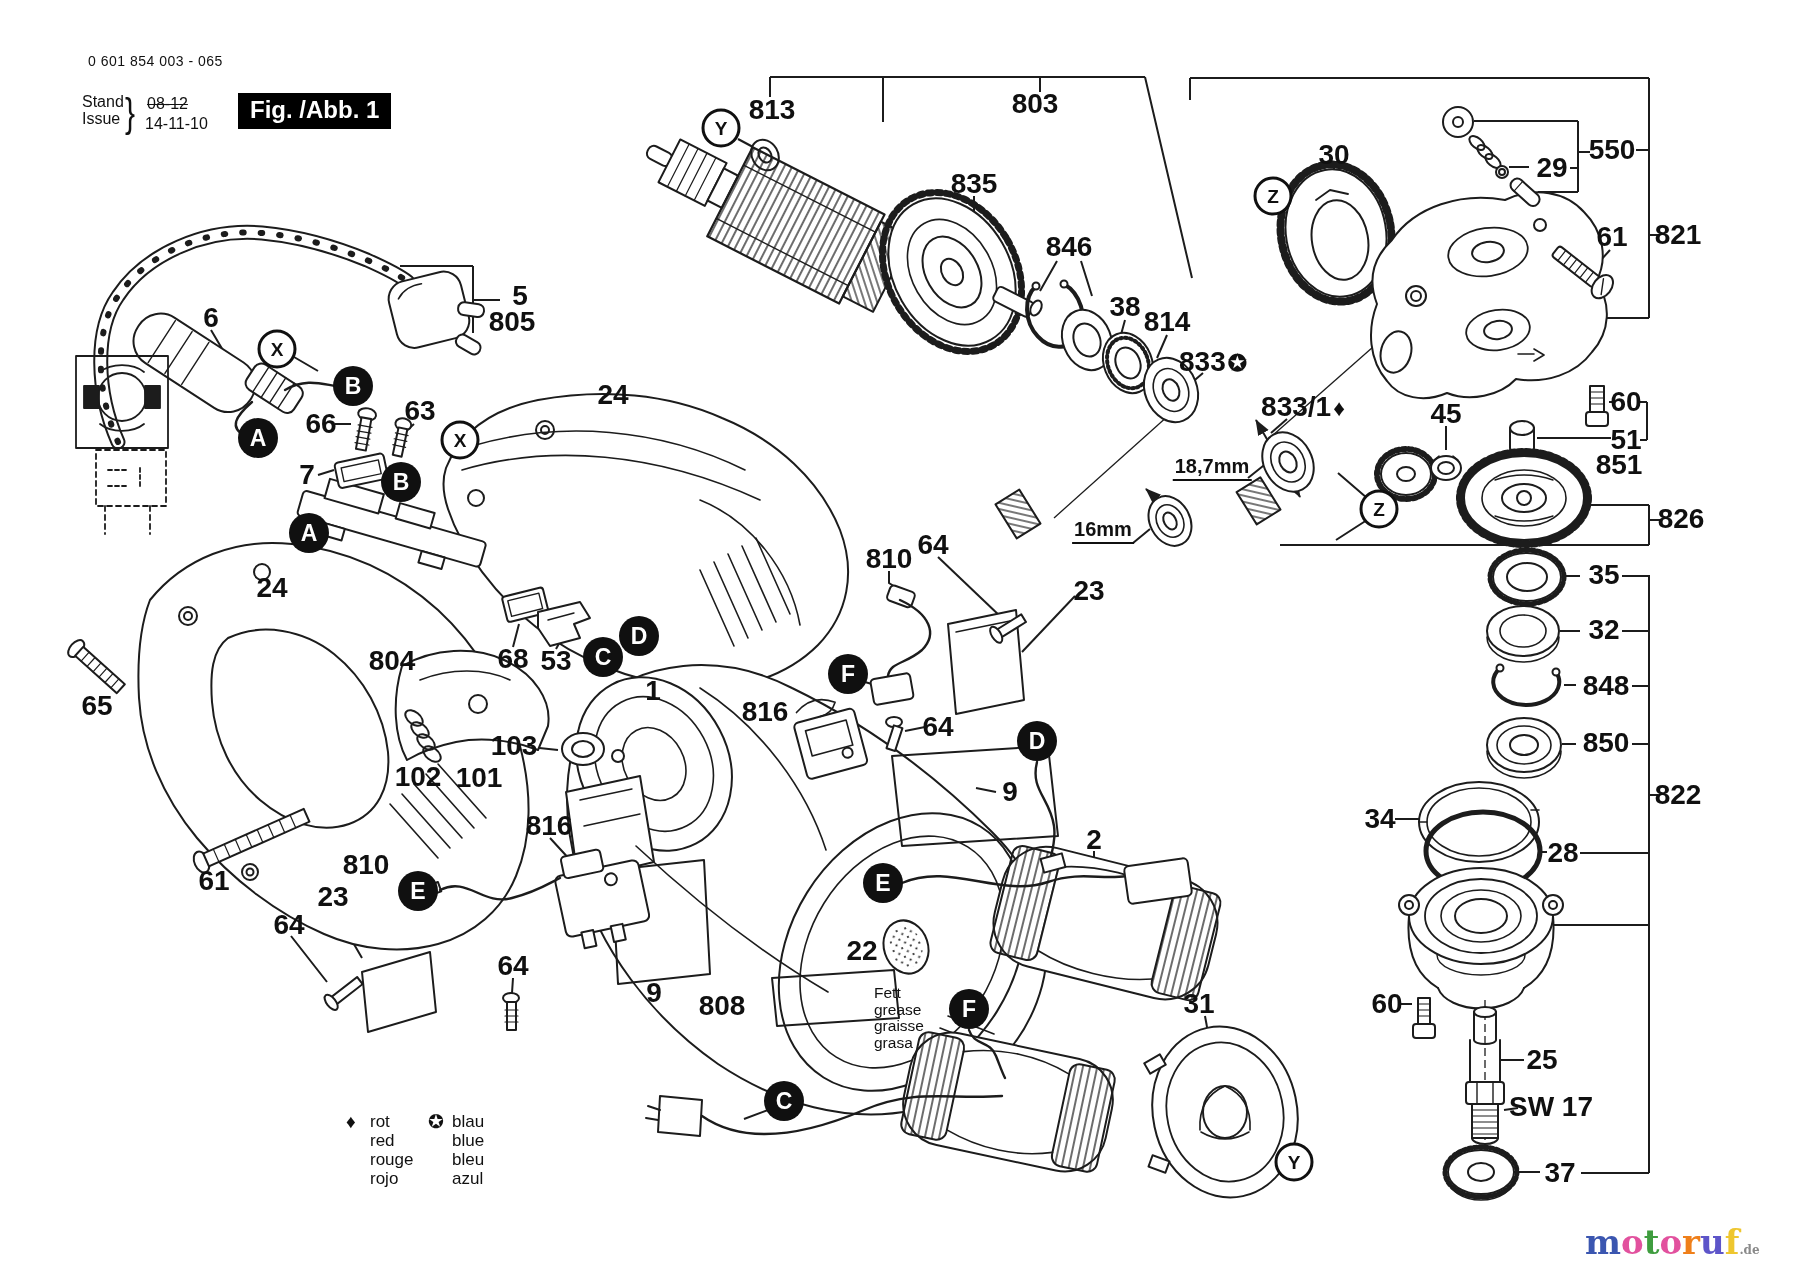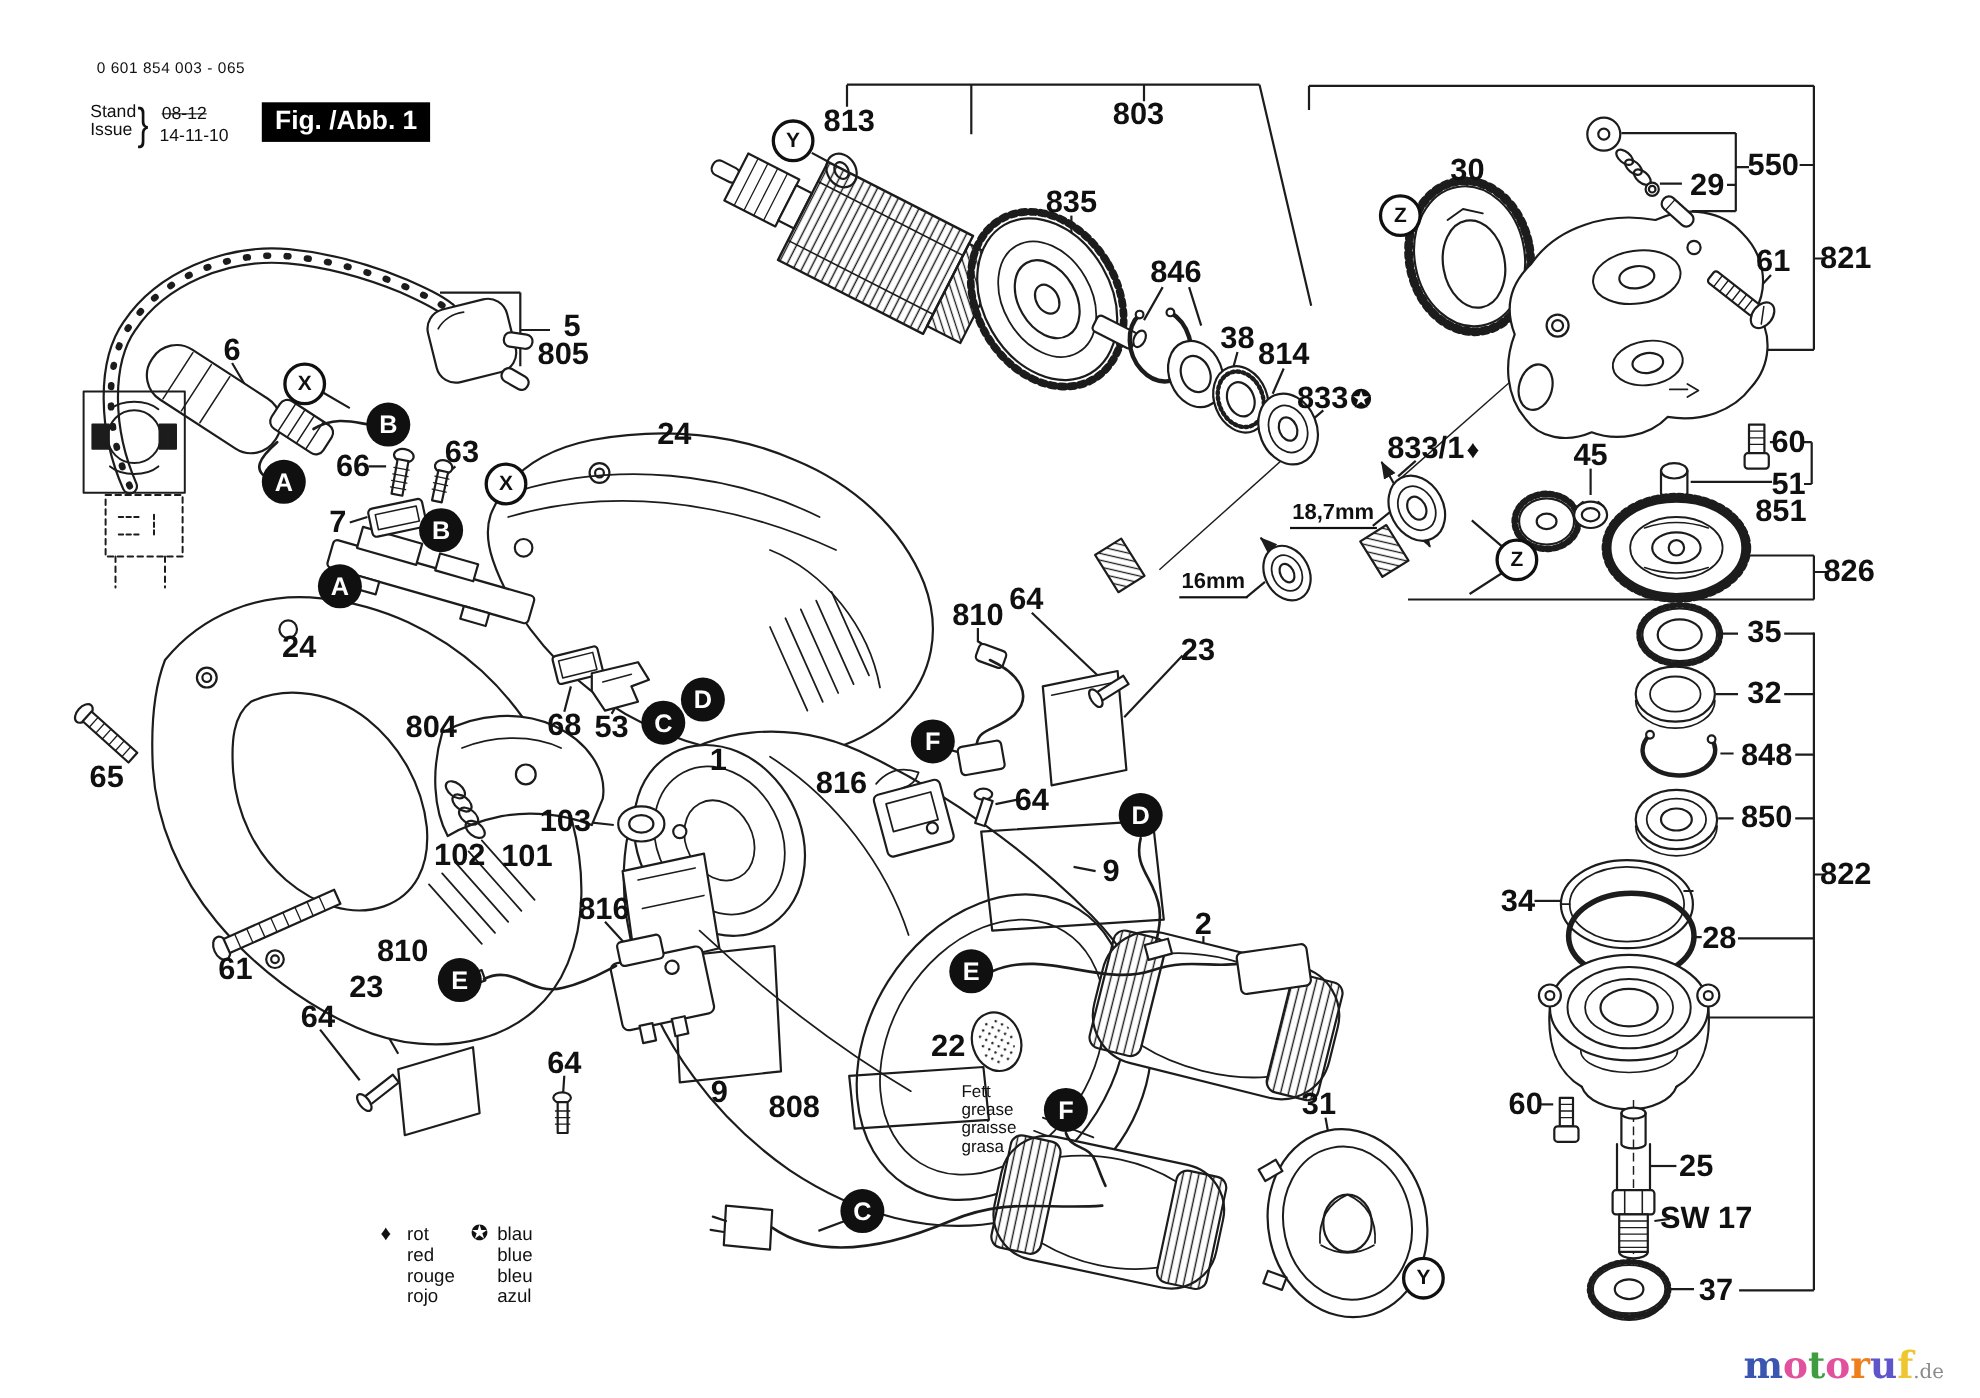--- a/index.html
+++ b/index.html
@@ -23,21 +23,21 @@
   .dnew{position:absolute;left:145px;top:115px;font-size:16px;}
   .figbox{position:absolute;left:238px;top:93px;background:#000;color:#fff;font-weight:bold;
           font-size:24px;padding:3px 12px 5px 12px;}
   .grease{position:absolute;left:874px;top:985px;font-size:15.5px;line-height:16.5px;}
   .legend{position:absolute;left:87px;top:1112px;font-size:17px;line-height:19px;}
   .lcol{position:absolute;top:1112px;font-size:17px;line-height:19px;}
   .lrow{display:flex;align-items:center;}
   .lsym{display:inline-block;width:24px;font-size:19px;}
   .logo{position:absolute;left:1585px;top:1222px;font-family:"DejaVu Serif",serif;
         font-weight:bold;font-size:34px;letter-spacing:0;}
-  .logo .suffix{font-size:18px;font-weight:normal;}
+  .logo .suffix{font-size:12px;font-weight:bold;}
 </style>
 </head>
 <body>
 
 <div id="stage">
 
 <svg id="art" width="1800" height="1271" viewBox="0 0 1800 1271">
 <defs>
   <pattern id="vl" width="7" height="10" patternUnits="userSpaceOnUse">
     <path d="M3,0 V10" stroke="#1c1c1c" stroke-width="1.3"></path>

